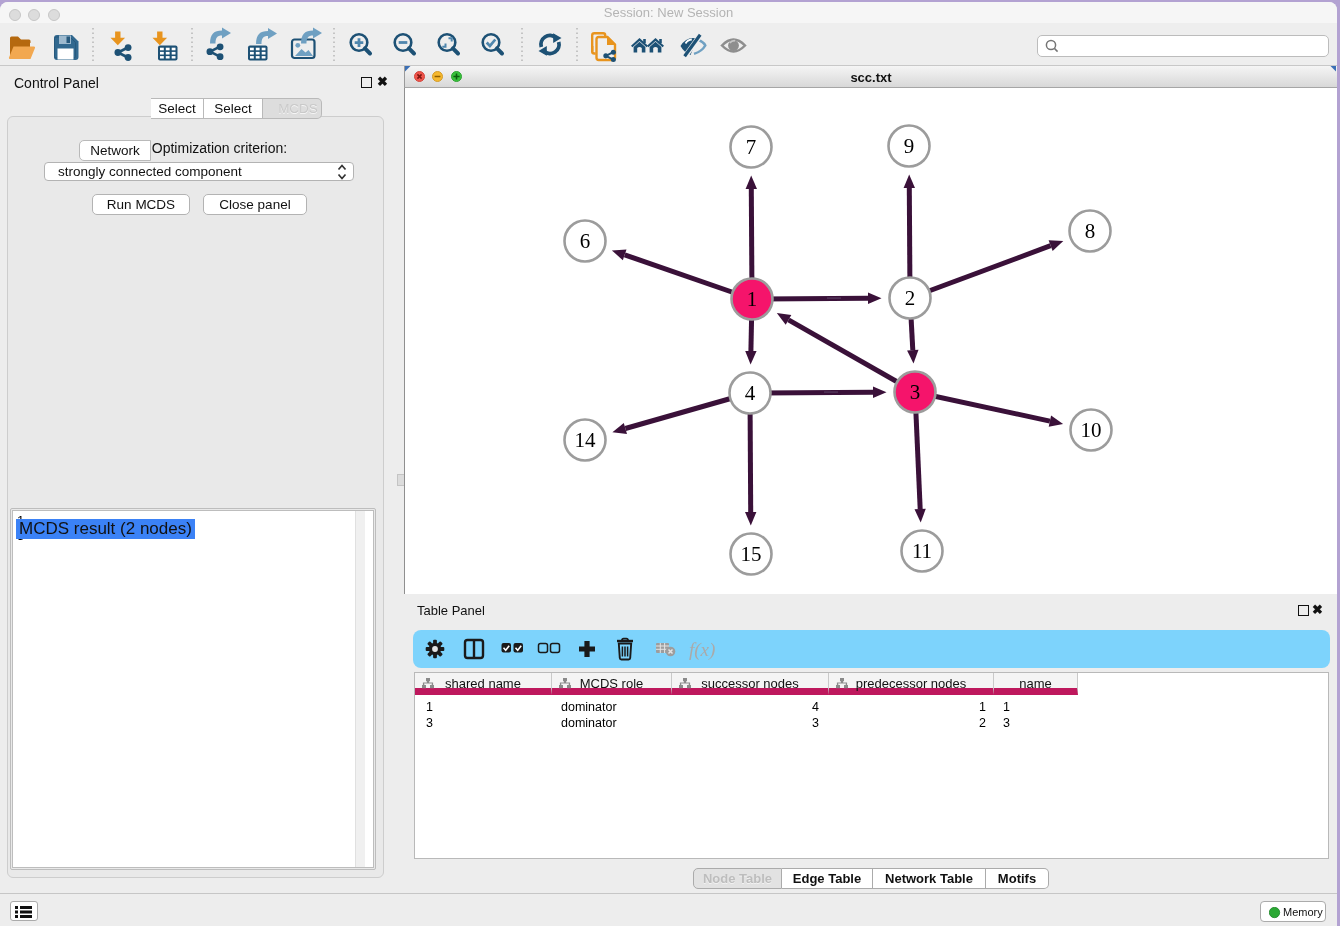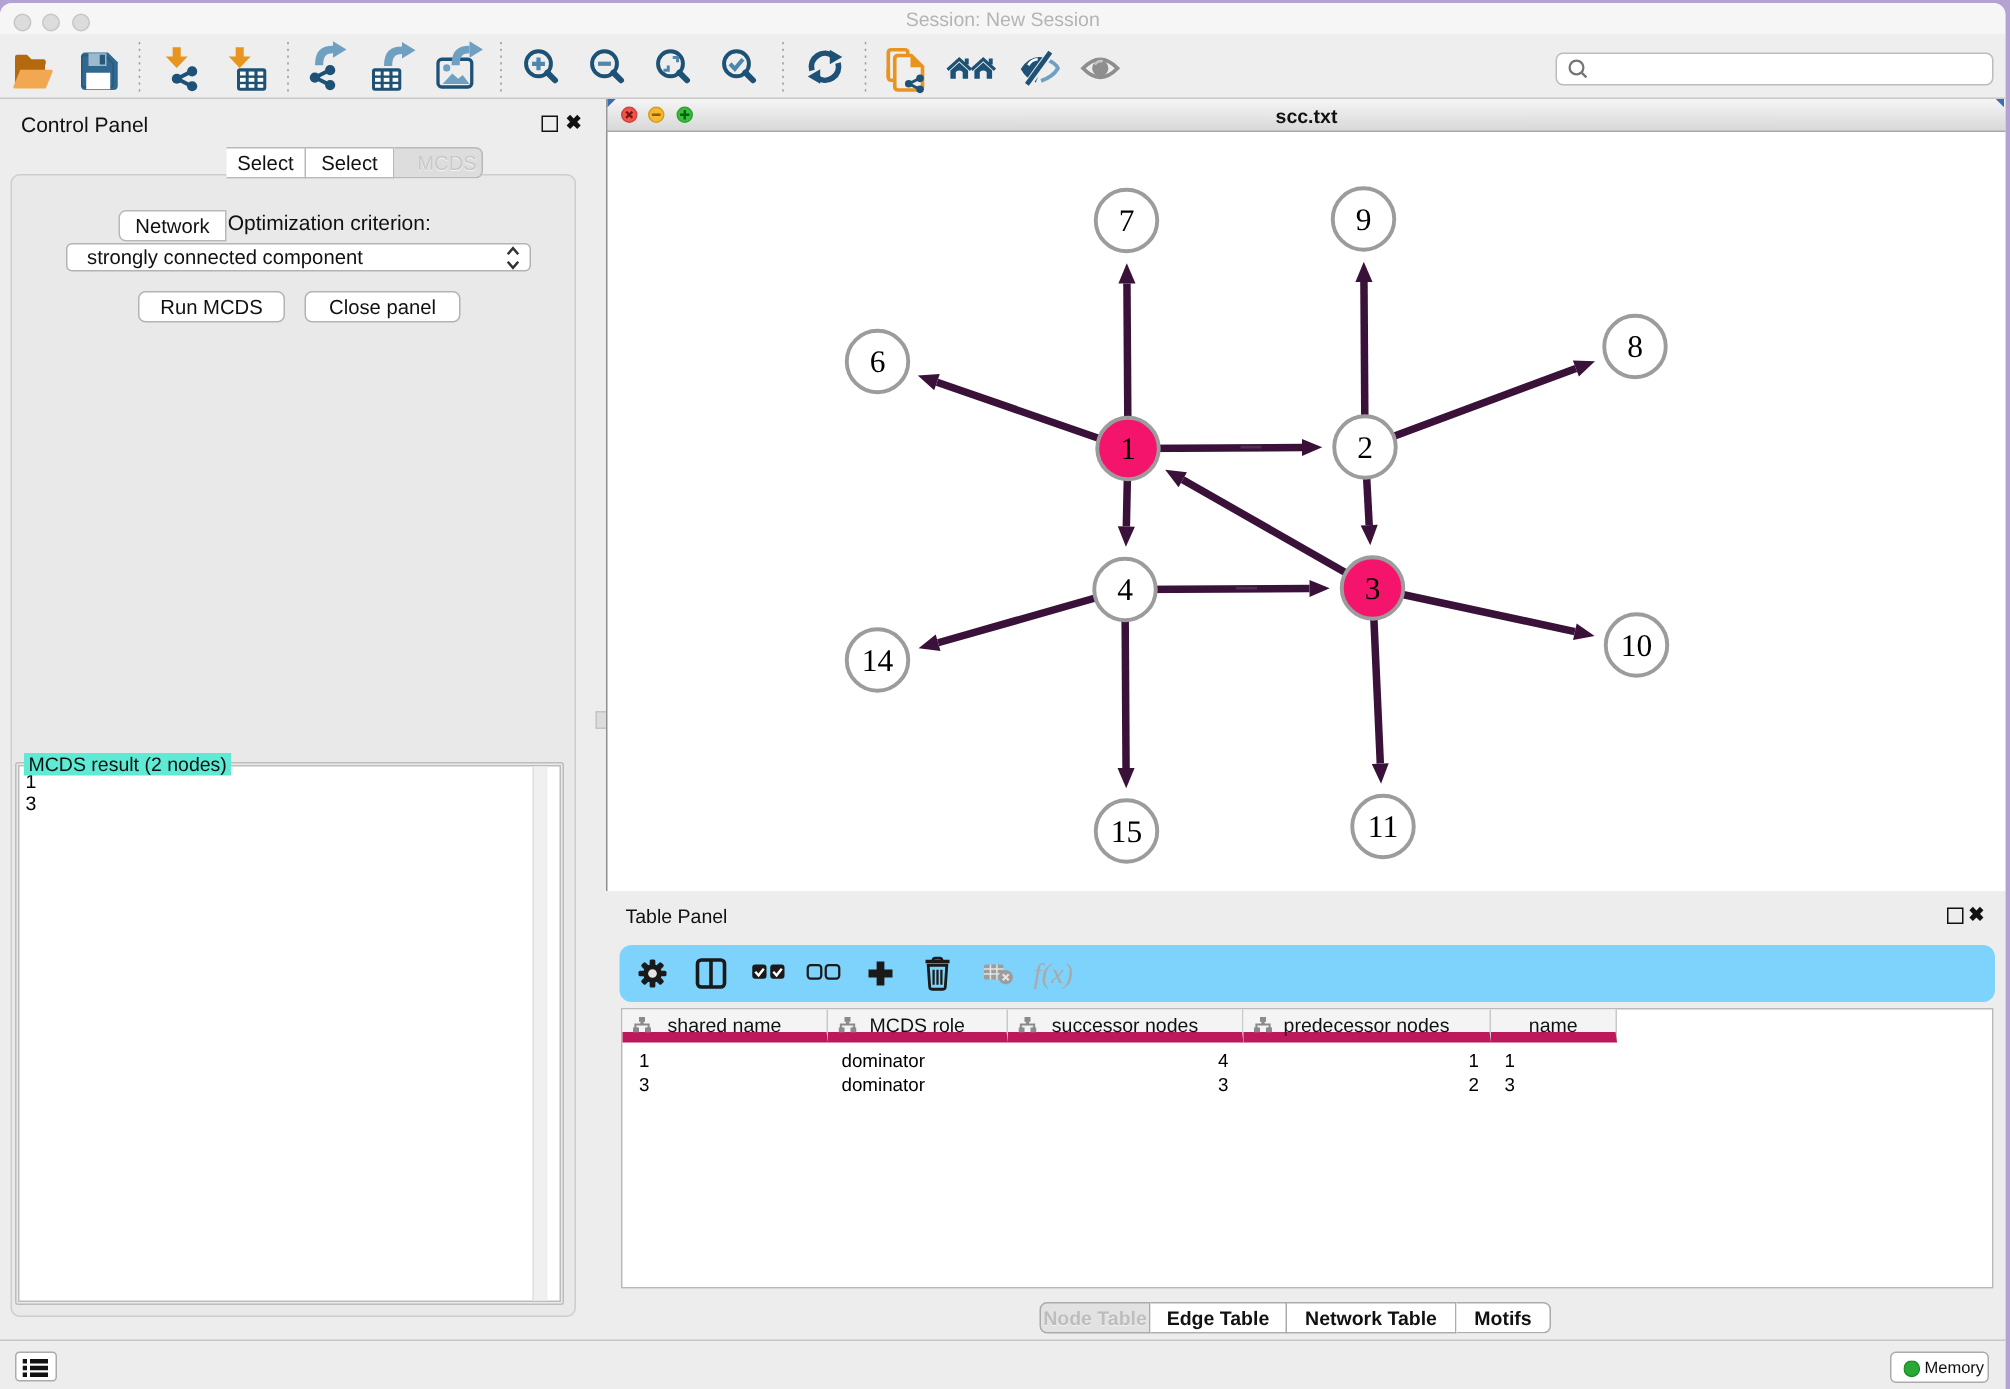--- a/index.html
+++ b/index.html
@@ -31,22 +31,22 @@
   font-size:14px;color:#111;margin-left:24px;}
 #dropdown{position:absolute;left:44px;top:96px;width:310px;height:19px;
   background:#fff;border:1px solid #b3b3b3;border-radius:4px;
   font-size:13.5px;color:#111;line-height:18px;padding-left:13px;box-sizing:border-box;}
 .btn{position:absolute;top:128px;height:21px;background:#fff;
   border:1px solid #b3b3b3;border-radius:5px;font-size:13.5px;color:#111;
   text-align:center;line-height:19px;box-sizing:border-box;}
 #mcds-group{position:absolute;left:10px;top:436px;width:366px;height:368px;}
 #mcds-white{position:absolute;left:2px;top:8px;right:2px;bottom:2px;background:#fff;
   border:1px solid #bdbdbd;}
-#mcds-label{position:absolute;left:6px;top:0;background:#5eead4;padding:0 3px;
-  font-size:13px;color:#111;}
+#mcds-label{position:absolute;left:6px;top:17px;background:#3b82f6;padding:0 3px;
+  font-size:17px;color:#111;}
 
 #netframe{position:absolute;left:404px;top:64px;width:933px;height:528px;}
 #nettitle{position:absolute;left:0;top:0;width:100%;height:22px;
   background:linear-gradient(#f5f5f5,#d8d8d8);
   border-bottom:1px solid #a6a6a6;border-left:1px solid #9a9a9a;box-sizing:border-box;}
 #nettext{position:absolute;left:0;top:4px;width:100%;text-align:center;
   font-size:13px;font-weight:bold;color:#111;}
 .mac{position:absolute;top:5px;width:11px;height:11px;border-radius:50%;box-sizing:border-box;}
 #netcanvas{position:absolute;left:0;top:22px;width:100%;height:506px;background:#fff;
   border-left:1px solid #8f8f8f;box-sizing:border-box;}
@@ -439,21 +439,21 @@
         <div class="td" style="left:330px;top:26px;width:74px;text-align:right;">4</div>
         <div class="td" style="left:500px;top:26px;width:71px;text-align:right;">1</div>
         <div class="td" style="left:588px;top:26px;">1</div>
         <div class="td" style="left:11px;top:42px;">3</div>
         <div class="td" style="left:146px;top:42px;">dominator</div>
         <div class="td" style="left:330px;top:42px;width:74px;text-align:right;">3</div>
         <div class="td" style="left:500px;top:42px;width:71px;text-align:right;">2</div>
         <div class="td" style="left:588px;top:42px;">3</div>
       </div>
     <div class="tabrow" style="left:289px;top:274px;">
-      <div class="btab dis" style="width:74px;border-radius:5px 0 0 5px;">Node Table</div>
+      <div class="btab dis" style="width:89px;border-radius:5px 0 0 5px;">Node Table</div>
       <div class="btab" style="width:91px;border-left:none;">Edge Table</div>
       <div class="btab" style="width:113px;border-left:none;">Network Table</div>
       <div class="btab" style="width:63px;border-left:none;border-radius:0 5px 5px 0;">Motifs</div>
     </div>
   </div>
   <div style="position:absolute;left:-5px;top:919px;width:13px;height:13px;border-radius:50%;background:#3a6fb7;"></div>
     <div id="statusbar">
     <div id="listbtn">
         <svg width="18" height="14" style="position:absolute;left:4px;top:2.5px">
           <g fill="#111">

